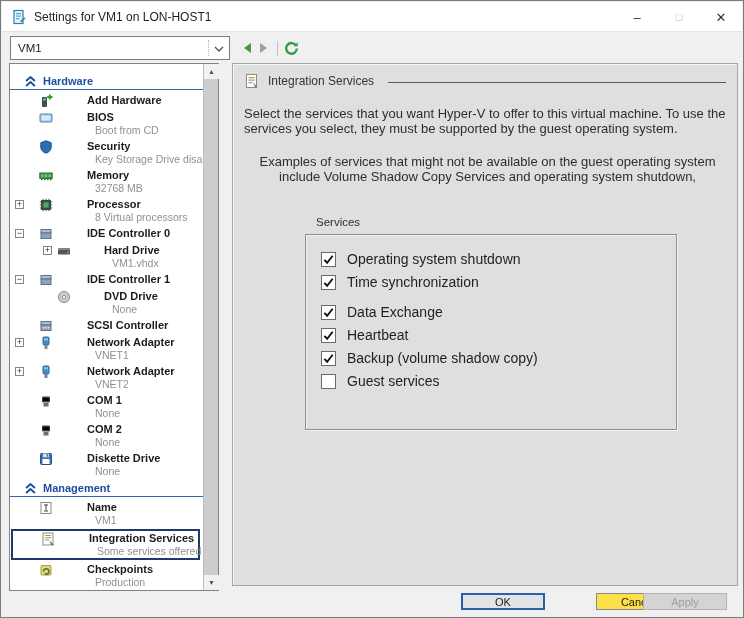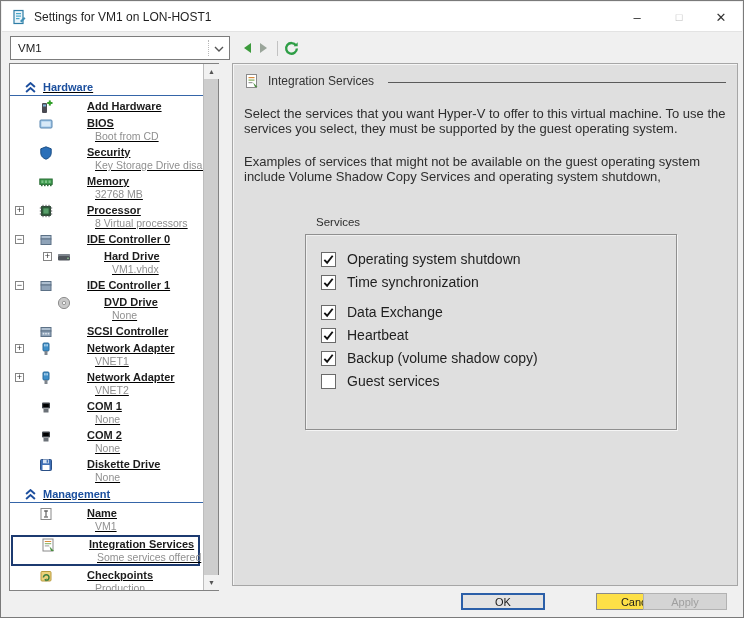--- a/index.html
+++ b/index.html
@@ -42,21 +42,21 @@
     background:#ffffff; border:1px solid #828282;
   }
   #side-scroll {
     position:absolute; right:0; top:0; bottom:0; width:15px; background:#cdcdcd;
     border-left:1px solid #bdbdbd;
   }
   .scroll-btn { position:absolute; left:0; width:15px; height:15px; background:#f1f1f1;
     display:flex; align-items:center; justify-content:center; font-size:7px; color:#555; }
   .scroll-btn.up { top:0; }
   .scroll-btn.down { bottom:0; }
-  #side-list { position:absolute; left:0; top:0; right:15px; bottom:0; overflow:hidden; padding-top:15px;text-decoration:underline; }
+  #side-list { position:absolute; left:0; top:0; right:15px; bottom:0; overflow:hidden; padding-top:9px; }
   .side-header {
     position:relative; padding:2px 0 2px 33px; font-size:11px; font-weight:bold; color:#1b4f9e;
     border-bottom:1px solid #3565a8; margin-bottom:3px;
   }
   .side-header .icon { position:absolute; left:15px; top:3px; }
   .side-item { position:relative; padding:1px 2px 1px 50px; margin-bottom:2px; min-height:13px; }
   .side-item .label { font-size:11px; font-weight:600; color:#1c1c1c; line-height:13px; white-space:nowrap;margin-left:27px; }
   .side-item .sub { font-size:10.5px; color:#909090; line-height:12px; padding-left:5px; white-space:nowrap;margin-left:30px; }
   .side-item .icon { position:absolute; left:29px; top:1px; width:14px; height:14px; }
   .side-item .expander {
@@ -76,21 +76,21 @@
     position:absolute; left:231px; top:62px; width:506px; height:523px;
     background:#dfdfdf; border:1px solid #a6a6a6;
     box-shadow: inset 1px 1px 0 #f5f5f5;
   }
   #main-header { position:absolute; left:11px; right:11px; top:9px; display:flex; align-items:center; }
   #main-header .icon { width:16px; height:16px; }
   #main-header .hdr-text { margin-left:8px; font-size:12px; color:#333; white-space:nowrap; }
   #main-header .hdr-line { flex:1; border-top:1px solid #5a5a5a; margin-left:14px; margin-top:2px; }
   .para { position:absolute; left:11px; width:487px; font-size:13px; color:#2e2e2e; line-height:14.5px; }
   #para1 { top:43px; }
-  #para2 { top:91px; }
+  #para2 { top:91px;text-align:center; }
   #services-label { position:absolute; left:83px; top:152px; font-size:11.5px; color:#2e2e2e; }
   #services-box {
     position:absolute; left:72px; top:170px; width:372px; height:196px;
     border:1px solid #8f8f8f; box-shadow: inset 1px 1px 0 #f0f0f0, 1px 1px 0 #f5f5f5;
     padding:16px 0 0 15px;
   }
   .svc-row { display:flex; align-items:center; height:16px; margin-bottom:7px; }
   .svc-row.gap-after { margin-bottom:14px; }
   .checkbox {
     width:15px; height:15px; background:#fff; border:1px solid #6a6a6a;

